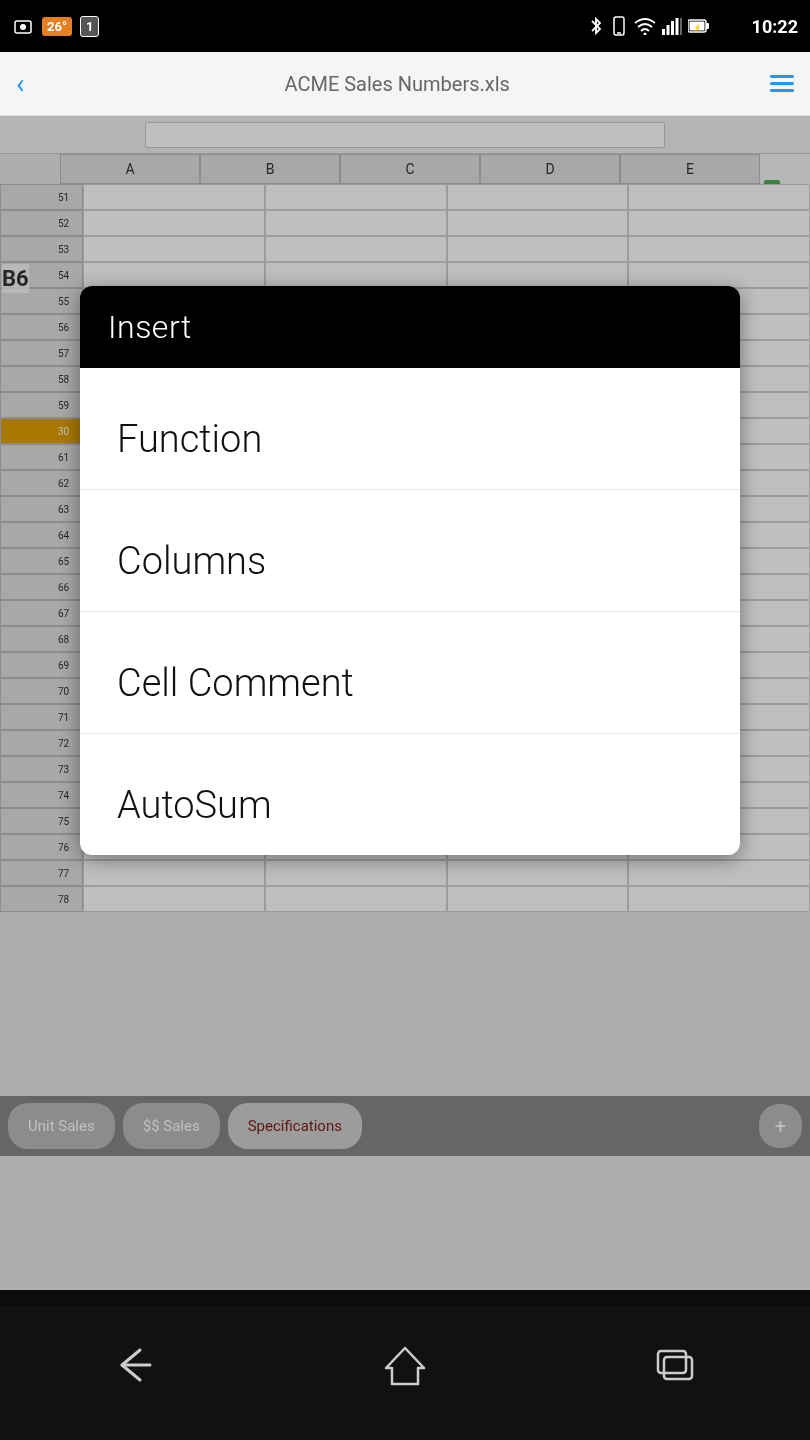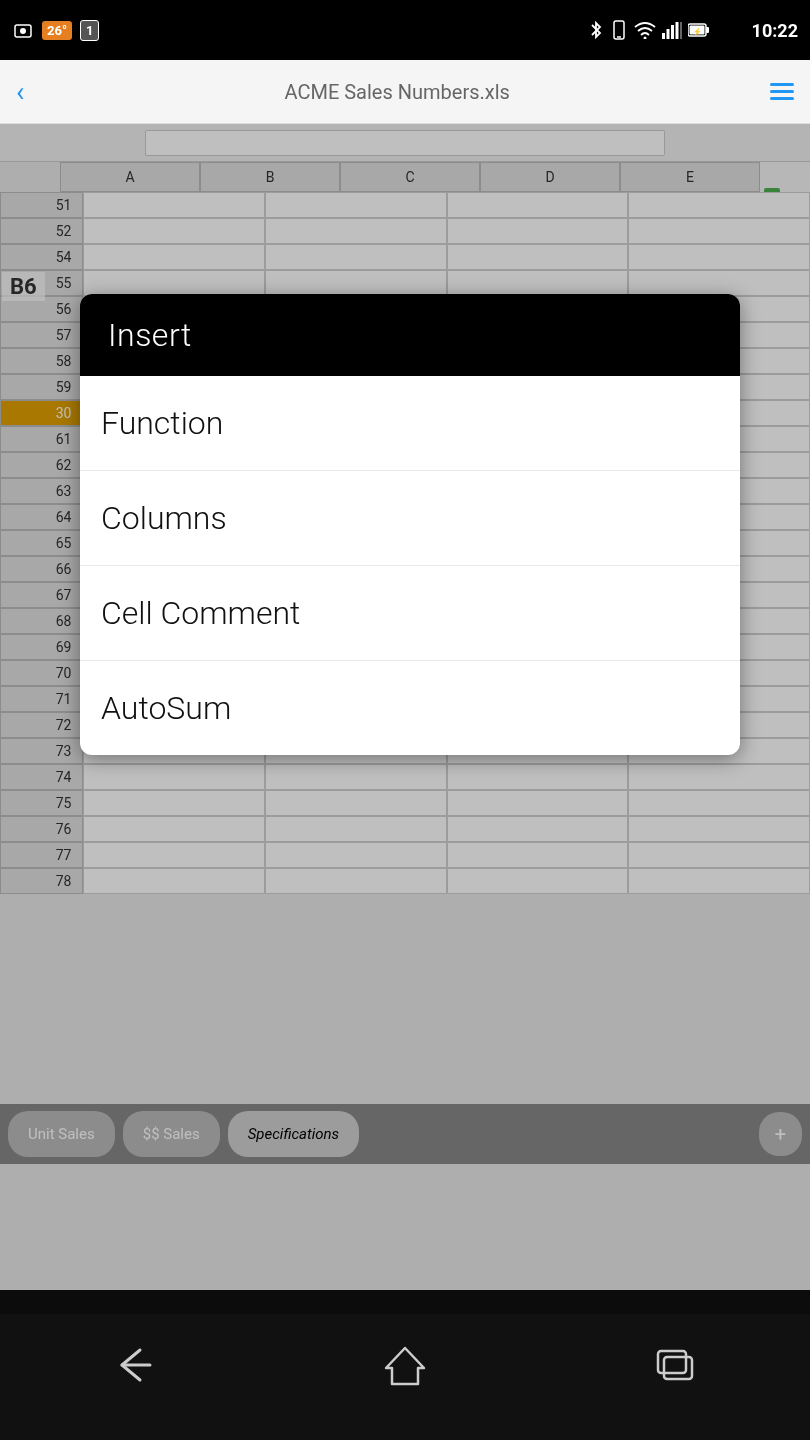--- a/index.html
+++ b/index.html
@@ -9,21 +9,21 @@
       height: 1440px;
       background: #c8c8c8;
       font-family: 'Roboto', Arial, sans-serif;
       overflow: hidden;
       position: relative;
     }
 
     
     .status-bar {
       width: 810px;
-      height: 60px;
+      height: 52px;
       background: #000;
       display: flex;
       align-items: center;
       justify-content: space-between;
       padding: 0 12px;
       position: relative;
       z-index: 100;
     }
     .status-bar-left {
       display: flex;
@@ -191,21 +191,21 @@
       display: flex;
       align-items: center;
     }
     .row-num {
       width: 83px;
       background: #e0e0e0;
       border: 1px solid #bbb;
       display: flex;
       align-items: center;
       justify-content: center;
-      font-size: 14px;
+      font-size: 10px;
       color: #333;
       height: 100%;
       padding-left: 44px;
     }
     .row-num.selected {
       background: #e0a000;
       color: #fff;
     }
     .row-cell {
       flex: 1;
@@ -239,26 +239,27 @@
     }
     .insert-header {
       background: #000;
       color: #fff;
       font-size: 32px;
       font-weight: 300;
       padding: 22px 28px;
       letter-spacing: 0.5px;
     }
     .menu-item {
-      font-size: 32px;
+      font-size: 38px;
       font-weight: 300;
       color: #111;
-      padding: 28px 21px;
+      padding: 28px 37px;
       border-bottom: 1px solid #e8e8e8;
       cursor: pointer;
+      margin-top: 21px;
     }
     .menu-item:last-child {
       border-bottom: none;
     }
 
     
     .sheet-tabs {
       position: absolute;
       bottom: 150px;
       left: 0;
@@ -274,22 +275,21 @@
       background: #bbb;
       border-radius: 20px;
       padding: 14px 20px;
       font-size: 15px;
       color: #fff;
       cursor: pointer;
       white-space: nowrap;
     }
     .tab-item.active {
       background: #d0d0d0;
-      color: #000000;
-      font-style: italic;
+      color: #7f1d1d;
     }
     .tab-add {
       background: #bbb;
       border-radius: 20px;
       padding: 10px 16px;
       font-size: 20px;
       color: #fff;
       cursor: pointer;
       margin-left: auto;
     }
@@ -319,21 +319,21 @@
 
     
     .cell-label {
       position: absolute;
       top: 148px;
       left: 2px;
       font-size: 22px;
       color: #333;
       font-weight: bold;
       background: rgba(255,255,255,0.7);
-      padding: 2px 8px;
+      padding: 2px 0;
       z-index: 5;
     }
   </style>
 </head>
 <body>
 
 <div class="status-bar">
   <div class="status-bar-left">
     <div class="status-icon">
       <svg width="20" height="18" viewBox="0 0 20 18" fill="white">
@@ -420,20 +420,27 @@
         <div class="row-cell"></div>
       </div>
     <div class="row-item">
         <div class="row-num">52</div>
         <div class="row-cell"></div>
         <div class="row-cell"></div>
         <div class="row-cell"></div>
         <div class="row-cell"></div>
       </div>
     <div class="row-item">
+        <div class="row-num">53</div>
+        <div class="row-cell"></div>
+        <div class="row-cell"></div>
+        <div class="row-cell"></div>
+        <div class="row-cell"></div>
+      </div>
+    <div class="row-item">
         <div class="row-num">54</div>
         <div class="row-cell"></div>
         <div class="row-cell"></div>
         <div class="row-cell"></div>
         <div class="row-cell"></div>
       </div>
     <div class="row-item">
         <div class="row-num">55</div>
         <div class="row-cell"></div>
         <div class="row-cell"></div>

